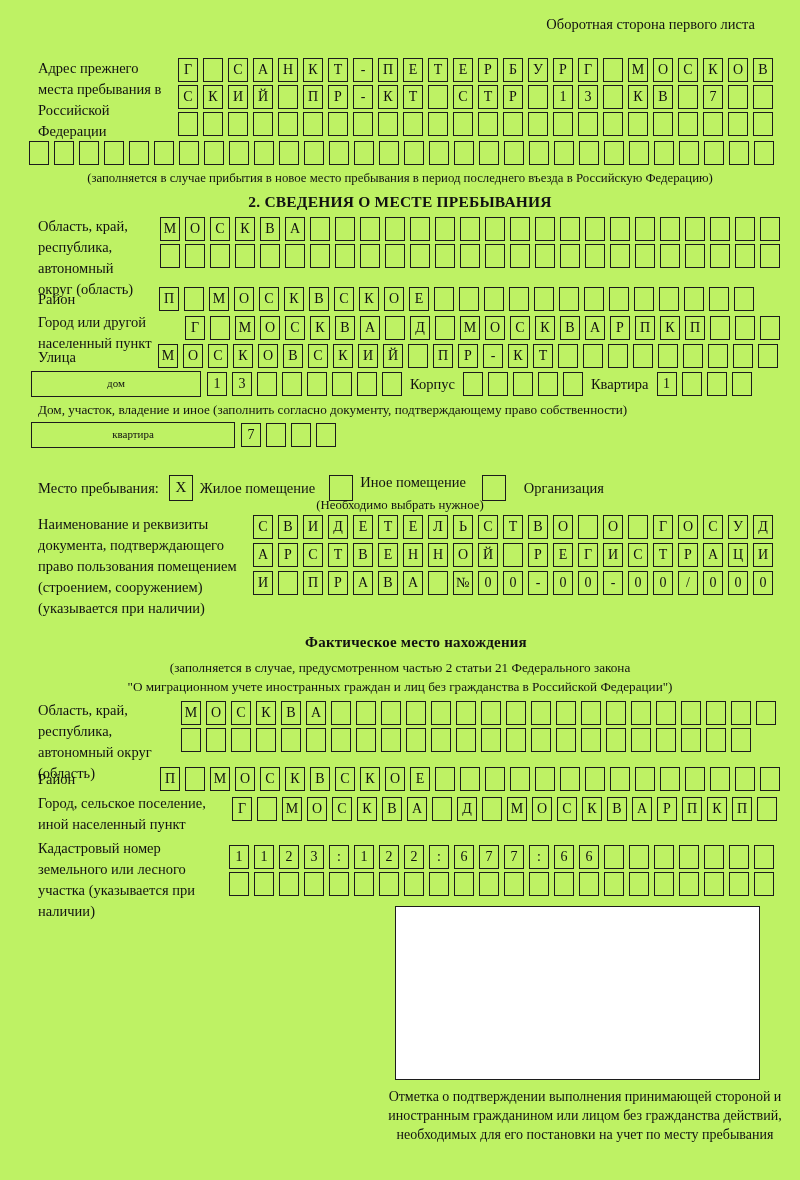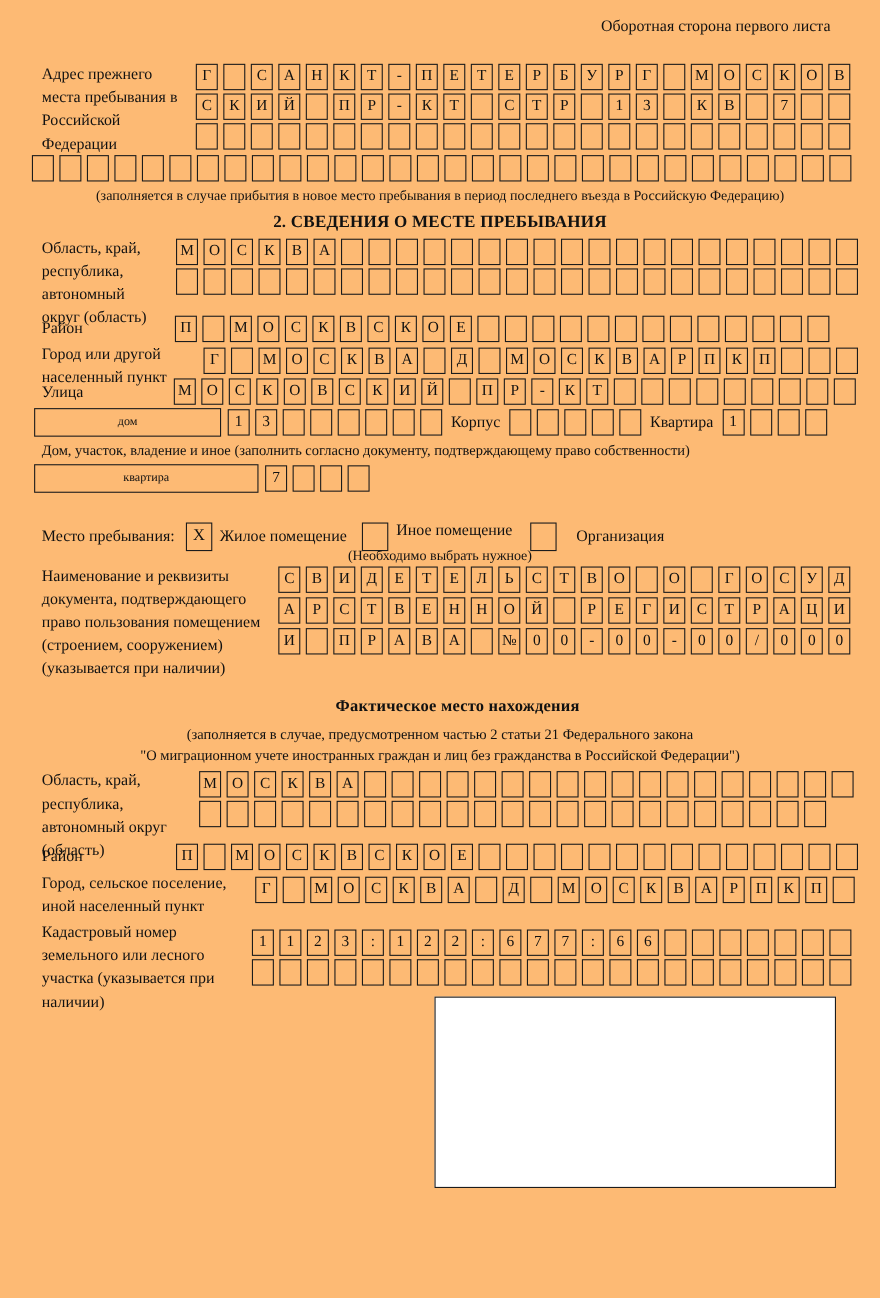--- a/index.html
+++ b/index.html
@@ -1,19 +1,19 @@
 <!DOCTYPE html>
 <html><head>
 <meta charset="utf-8">
 <style>
   html,body{margin:0;padding:0;background:#ffffff;}
   .page{
     position:relative;
     width:800px;height:1180px;
-    background:#fdba74;
+    background:#bef264;
     font-family:"Liberation Serif", serif;
     color:#111111;
     overflow:hidden;
   }
   .abs{position:absolute;}
   .label{font-size:14.5px;line-height:21px;}
   .caption{font-size:12.8px;line-height:17px;text-align:center;width:100%;}
   .title{font-size:15.5px;font-weight:bold;text-align:center;width:100%;letter-spacing:.2px;}
   .cells{display:flex;white-space:nowrap;}
   .cell{
@@ -598,14 +598,15 @@
       <span class="cell"></span>
       <span class="cell"></span>
       <span class="cell"></span>
       <span class="cell"></span>
       <span class="cell"></span>
       <span class="cell"></span>
       <span class="cell"></span>
     </div>
 
   <div class="abs stampbox" style="top:906px; left:395px; width:365px; height:174px;"></div>
+  <div class="abs label" style="top:1087px; left:385px; width:400px; text-align:center; font-size:14px; line-height:19px;">Отметка о подтверждении выполнения принимающей стороной и иностранным гражданином или лицом без гражданства действий, необходимых для его постановки на учет по месту пребывания</div>
 
 </div>
 
 </body></html>

